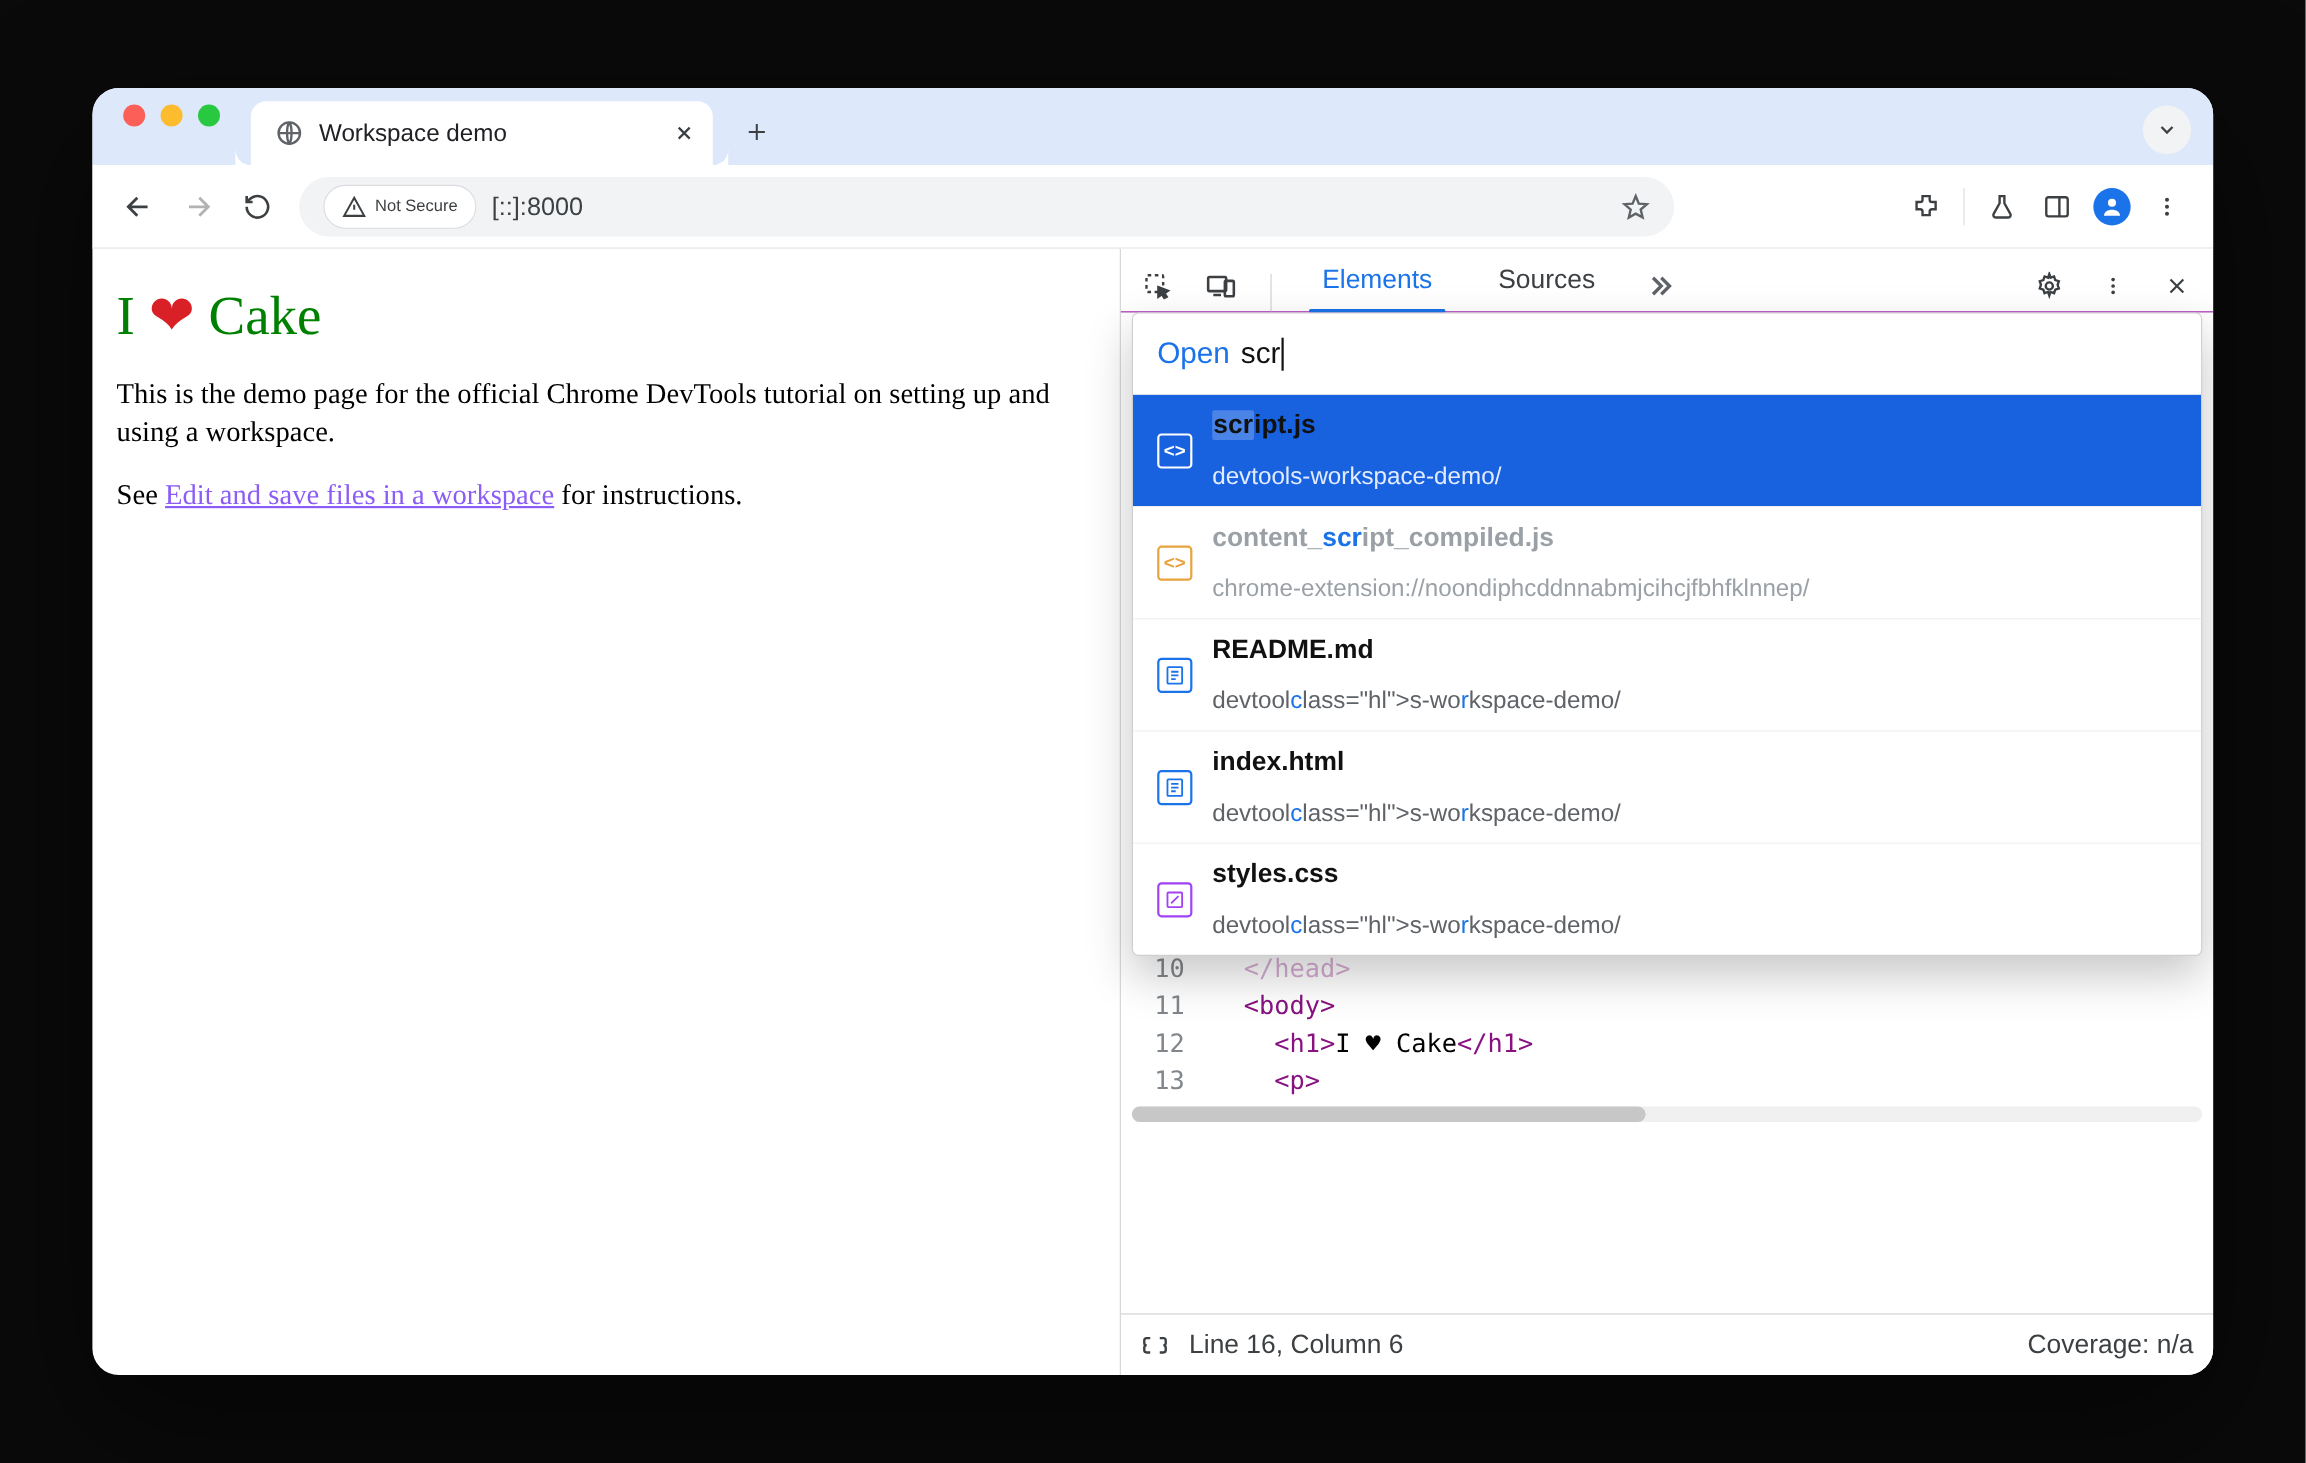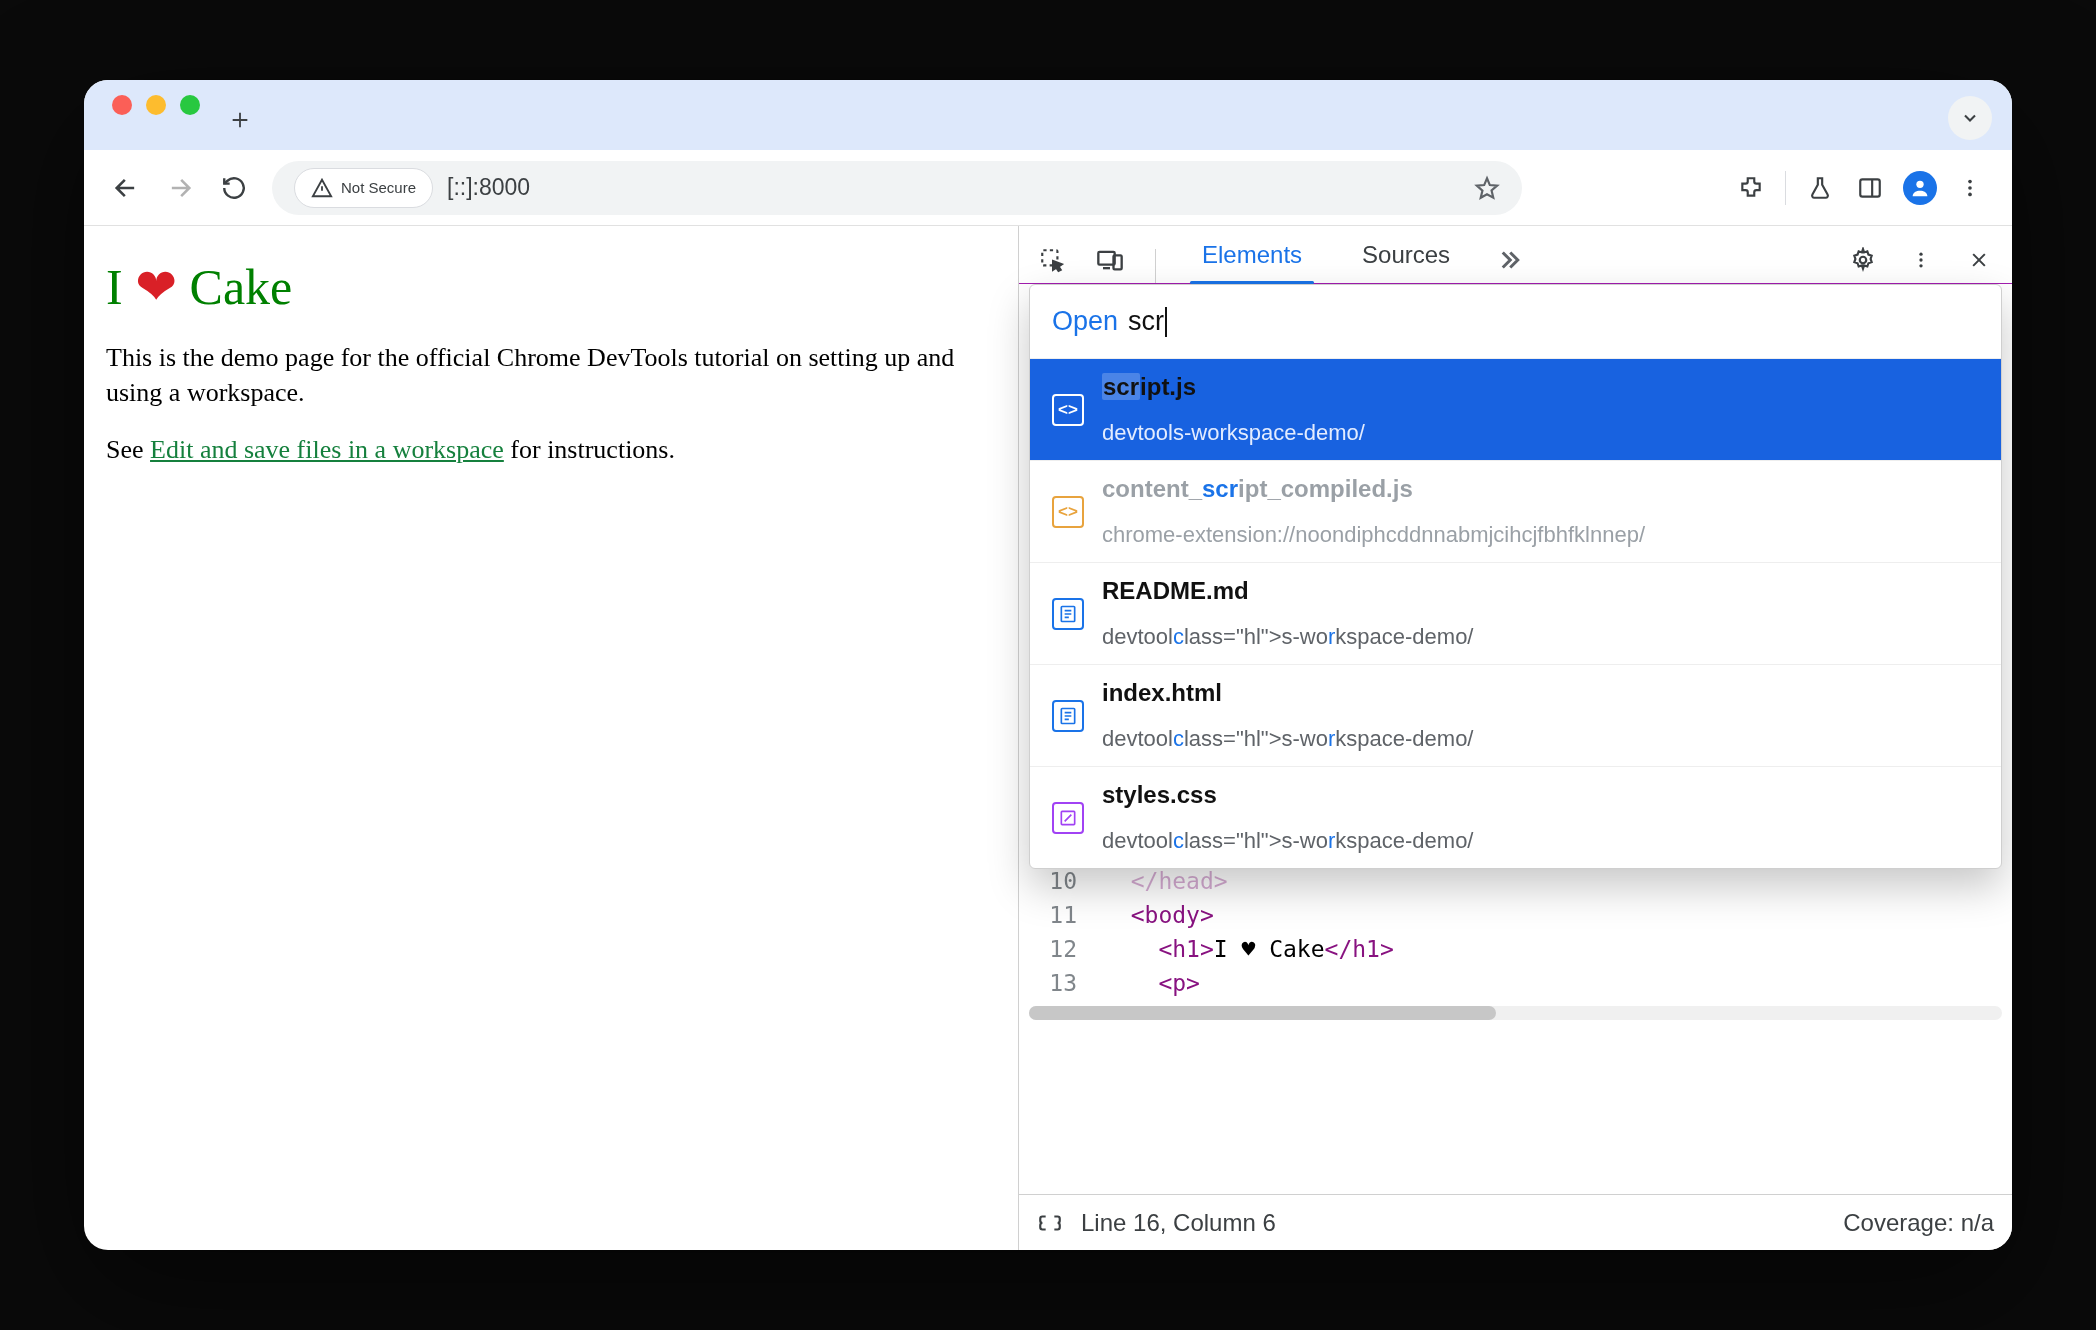--- a/index.html
+++ b/index.html
@@ -76,21 +76,21 @@
   .toolbar-right{display:flex;align-items:center;gap:2px;}
   .tsep{width:1px;height:34px;background:#dadce0;margin:0 8px;}
   .avatar{width:34px;height:34px;border-radius:50%;background:#1a73e8;display:flex;align-items:center;justify-content:center;}
   .avatar svg{color:#fff}
   
   .content{flex:1;display:flex;overflow:hidden;}
   .page{flex:0 0 935px;padding:20px 22px;border-right:1px solid #d0d0d0;font-family:"Times New Roman",serif;color:#000;}
   .page h1{font-size:50px;font-weight:normal;color:#008000;margin:12px 0 24px;}
   .page h1 .heart{color:#d92027;}
   .page p{font-size:26px;line-height:1.35;margin:0 0 22px;max-width:880px;}
-  .page a{color:#15803d;text-decoration:underline;}
+  .page a{color:#8b5cf6;text-decoration:underline;}
   
   .devtools{flex:1;display:flex;flex-direction:column;background:#fff;font-family:-apple-system,"Segoe UI",Helvetica,Arial,sans-serif;position:relative;}
   .dt-tabbar{height:58px;border-bottom:1px solid #a21caf;display:flex;align-items:flex-end;padding:0 10px;gap:12px;}
   .dt-ibtn{width:46px;height:46px;display:flex;align-items:center;justify-content:center;color:#3c4043;border-radius:6px;}
   .dt-tab{font-size:24px;padding:0 24px;height:100%;display:flex;align-items:center;color:#3c4043;position:relative;}
   .dt-tab.active{color:#1a73e8;}
   .dt-tab.active::after{content:"";position:absolute;left:12px;right:12px;bottom:-1px;height:3px;background:#1a73e8;border-radius:2px;}
   .dt-tabbar .spacer{flex:1;}
   
   .quickopen{
@@ -134,20 +134,34 @@
 <body>
 
 <div class="window">
 
   <div class="tabstrip">
     <div class="traffic">
       <div class="dot red"></div>
       <div class="dot yellow"></div>
       <div class="dot green"></div>
     </div>
+    <div class="tab">
+      <span>
+        <svg class="globe-icon" viewBox="0 0 24 24" fill="none" stroke="currentColor" stroke-width="2">
+            <circle cx="12" cy="12" r="9"></circle>
+            <path d="M3 12h18M12 3c2.5 3 2.5 15 0 18M12 3c-2.5 3-2.5 15 0 18"></path>
+          </svg>
+      </span>
+      <span class="tab-title">Workspace demo</span>
+      <span class="tab-close">
+        <svg width="16" height="16" viewBox="0 0 16 16" stroke="currentColor" stroke-width="2">
+            <path d="M3 3l10 10M13 3L3 13"></path>
+          </svg>
+      </span>
+    </div>
     <div class="newtab">
       <svg width="22" height="22" viewBox="0 0 24 24" stroke="currentColor" stroke-width="2">
           <path d="M12 4v16M4 12h16"></path>
         </svg>
     </div>
     <div class="tabstrip-right">
       <div class="chev-btn">
         <svg width="20" height="20" viewBox="0 0 24 24" fill="none" stroke="#3c4043" stroke-width="2.5">
             <path d="M6 9l6 6 6-6"></path>
           </svg>

